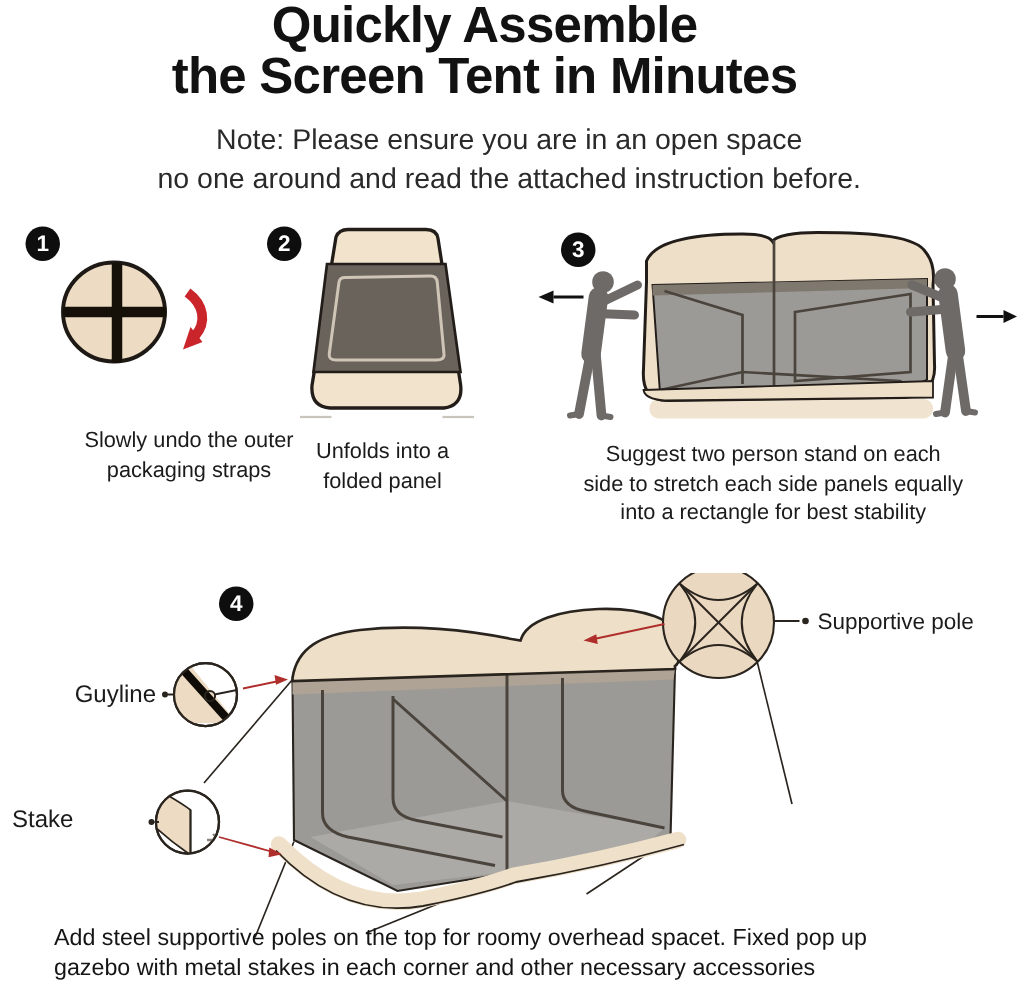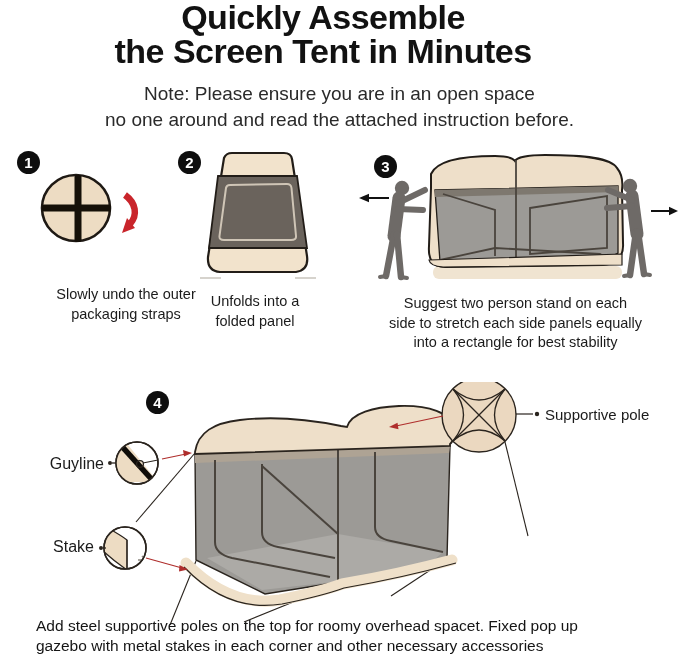--- a/index.html
+++ b/index.html
@@ -203,19 +203,19 @@
 
   <div class="caption" style="left:0px;top:285px;width:170px;margin-left:41px;">Slowly undo the outer
 packaging straps</div>
   <div class="caption" style="left:176px;top:292px;width:158px;">Unfolds into a
 folded panel</div>
   <div class="caption" style="left:352px;top:294px;width:327px;">Suggest two person stand on each
 side to stretch each side panels equally
 into a rectangle for best stability</div>
 
   <div class="callout-label" style="left:20px;top:455px;width:84px;text-align:right;">Guyline</div>
-  <div class="callout-label" style="left:36px;top:538px;width:75px;text-align:center;">Stake</div>
+  <div class="callout-label" style="left:8px;top:538px;width:75px;text-align:left;">Stake</div>
   <div class="callout-label bold" style="left:545px;top:406px;">Supportive pole</div>
 
   <div class="footer">Add steel supportive poles on the top for roomy overhead spacet. Fixed pop up
 gazebo with metal stakes in each corner and other necessary accessories</div>
 
 </div>
 
 </body></html>

